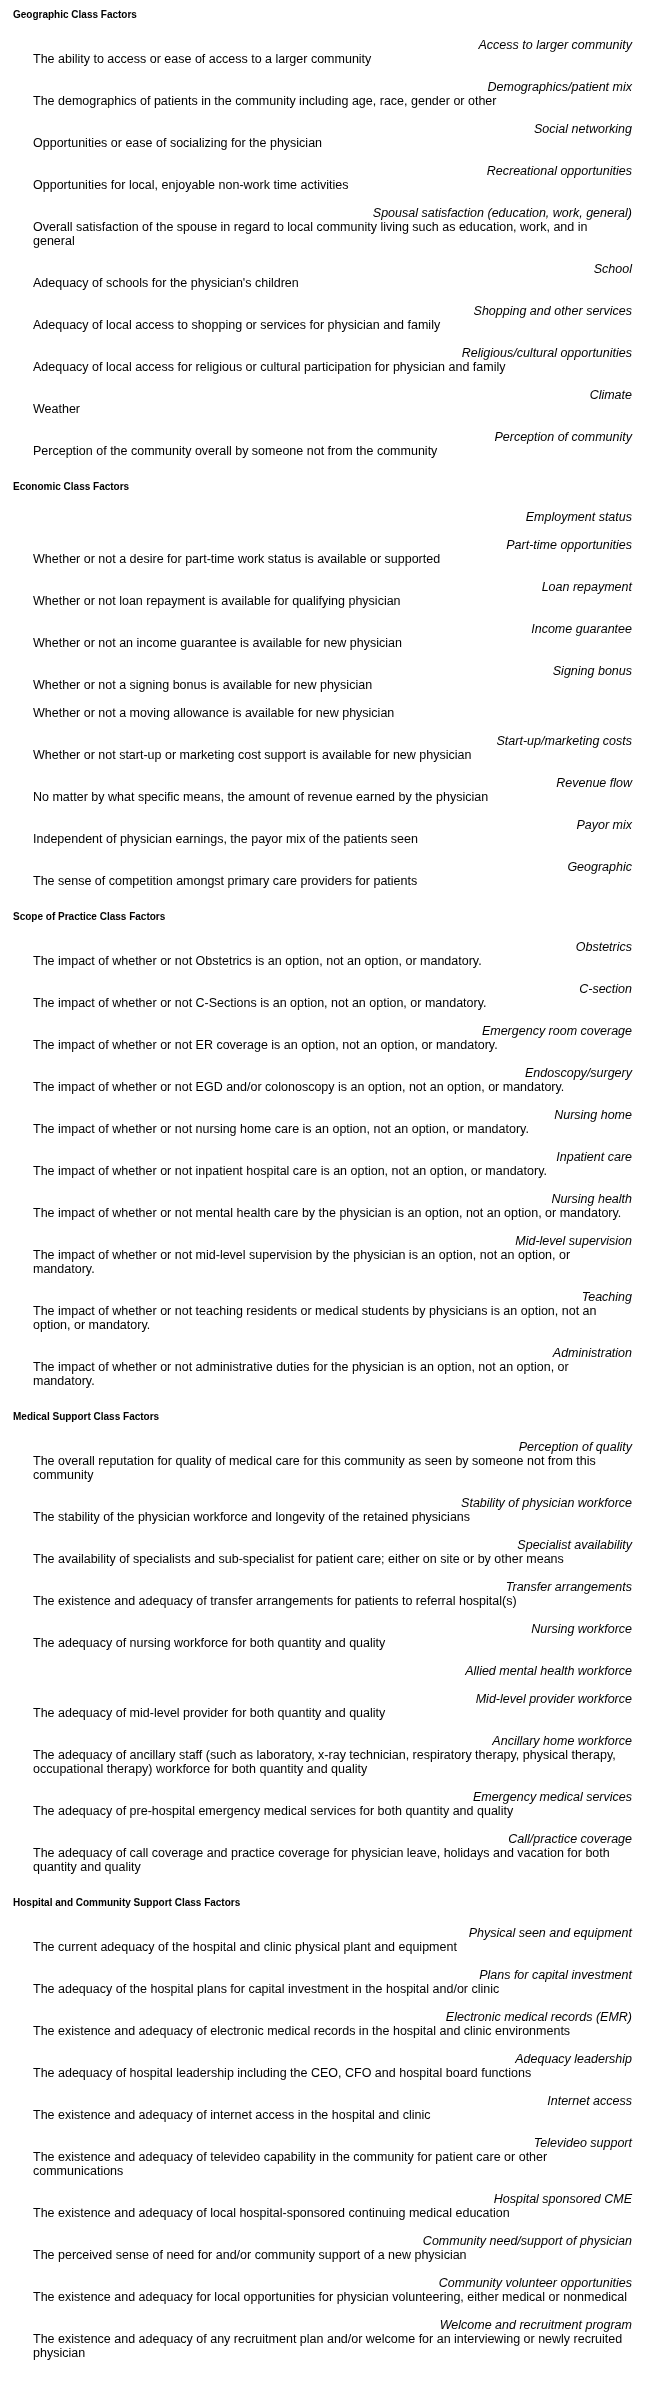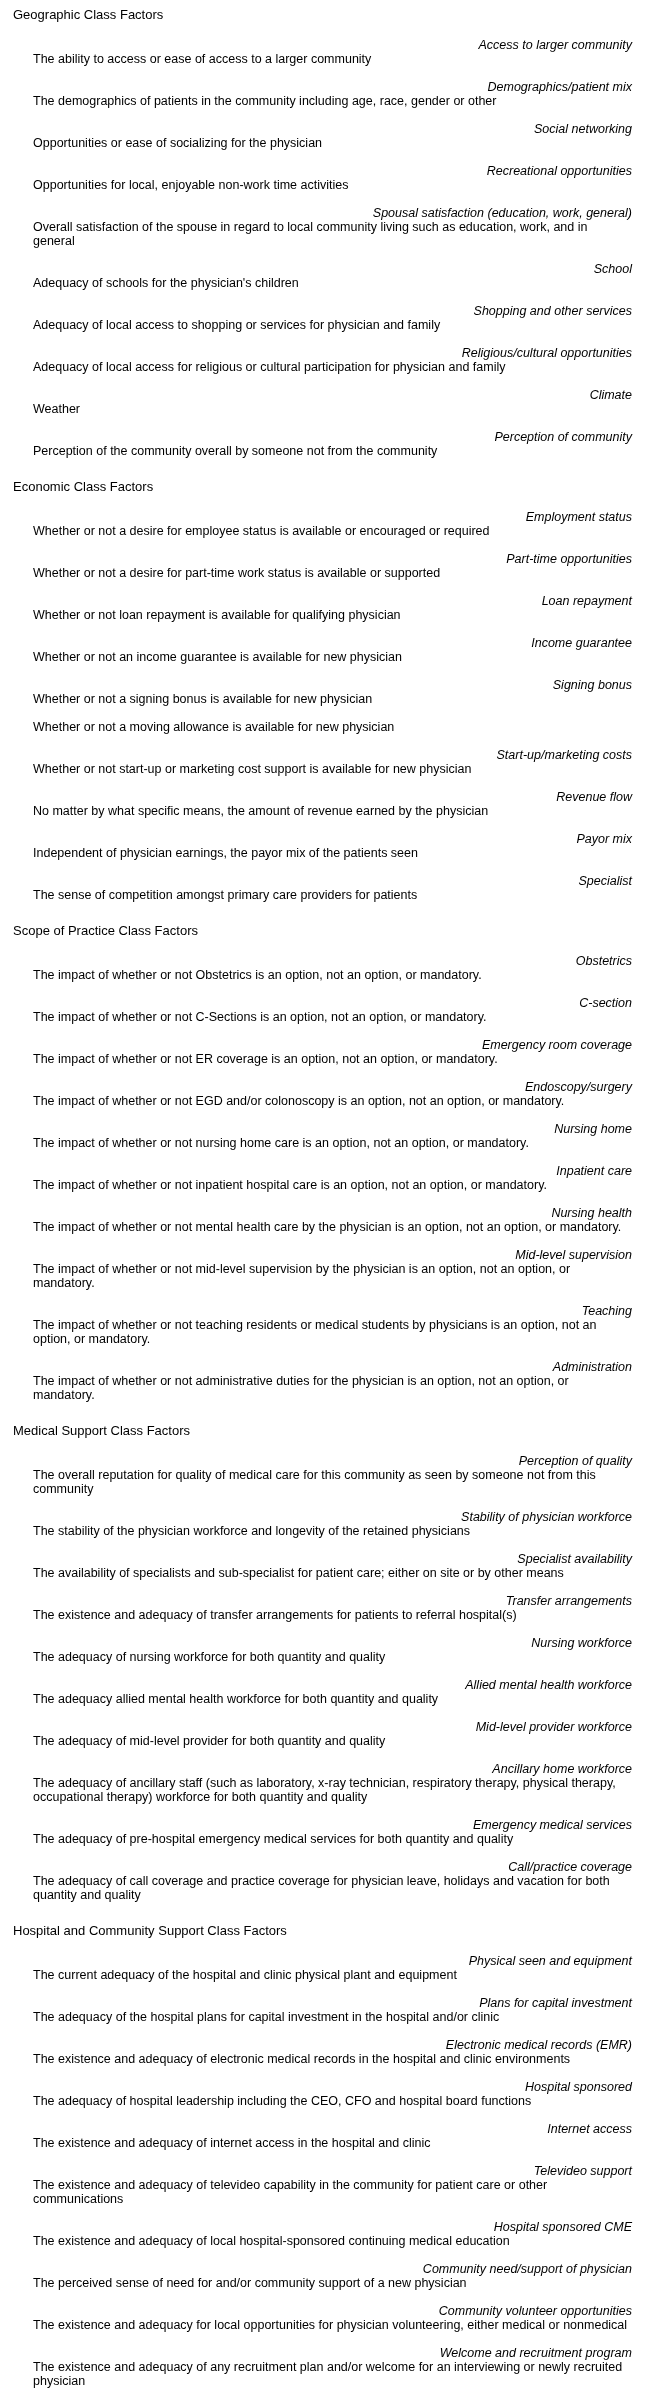--- a/index.html
+++ b/index.html
@@ -11,22 +11,22 @@
     width: 658px;
     color: #000000;
     font-family: "Liberation Sans", sans-serif;
     font-size: 12.5px;
     line-height: 14px;
   }
   #doc {
     padding: 8px 26px 20px 13px;
   }
   .section-title {
-    font-size: 13px;
-    font-weight: normal;
+    font-size: 10px;
+    font-weight: bold;
     margin: 22px 0 16px 0;
   }
   .section:first-child .section-title {
     margin-top: 0;
   }
   .factor {
     margin: 0 0 14px 0;
   }
   .term {
     font-style: italic;
@@ -93,21 +93,20 @@
     <div class="definition">Perception of the community overall by someone not from the community</div>
   </div>
 </div>
   </section>
 
   <section class="section">
     <h2 class="section-title">Economic Class Factors</h2>
     <div class="factors">
   <div class="factor">
     <div class="term">Employment status</div>
-    <div class="definition">Whether or not a desire for employee status is available or encouraged or required</div>
   </div>
 
   <div class="factor">
     <div class="term">Part-time opportunities</div>
     <div class="definition">Whether or not a desire for part-time work status is available or supported</div>
   </div>
 
   <div class="factor">
     <div class="term">Loan repayment</div>
     <div class="definition">Whether or not loan repayment is available for qualifying physician</div>
@@ -136,21 +135,21 @@
     <div class="term">Revenue flow</div>
     <div class="definition">No matter by what specific means, the amount of revenue earned by the physician</div>
   </div>
 
   <div class="factor">
     <div class="term">Payor mix</div>
     <div class="definition">Independent of physician earnings, the payor mix of the patients seen</div>
   </div>
 
   <div class="factor">
-    <div class="term">Specialist</div>
+    <div class="term">Geographic</div>
     <div class="definition">The sense of competition amongst primary care providers for patients</div>
   </div>
 </div>
   </section>
 
   <section class="section">
     <h2 class="section-title">Scope of Practice Class Factors</h2>
     <div class="factors">
   <div class="factor">
     <div class="term">Obstetrics</div>
@@ -227,21 +226,20 @@
     <div class="definition">The existence and adequacy of transfer arrangements for patients to referral hospital(s)</div>
   </div>
 
   <div class="factor">
     <div class="term">Nursing workforce</div>
     <div class="definition">The adequacy of nursing workforce for both quantity and quality</div>
   </div>
 
   <div class="factor">
     <div class="term">Allied mental health workforce</div>
-    <div class="definition">The adequacy allied mental health workforce for both quantity and quality</div>
   </div>
 
   <div class="factor">
     <div class="term">Mid-level provider workforce</div>
     <div class="definition">The adequacy of mid-level provider for both quantity and quality</div>
   </div>
 
   <div class="factor">
     <div class="term">Ancillary home workforce</div>
     <div class="definition">The adequacy of ancillary staff (such as laboratory, x-ray technician, respiratory therapy, physical therapy, occupational therapy) workforce for both quantity and quality</div>
@@ -271,21 +269,21 @@
     <div class="term">Plans for capital investment</div>
     <div class="definition">The adequacy of the hospital plans for capital investment in the hospital and/or clinic</div>
   </div>
 
   <div class="factor">
     <div class="term">Electronic medical records (EMR)</div>
     <div class="definition">The existence and adequacy of electronic medical records in the hospital and clinic environments</div>
   </div>
 
   <div class="factor">
-    <div class="term">Hospital sponsored</div>
+    <div class="term">Adequacy leadership</div>
     <div class="definition">The adequacy of hospital leadership including the CEO, CFO and hospital board functions</div>
   </div>
 
   <div class="factor">
     <div class="term">Internet access</div>
     <div class="definition">The existence and adequacy of internet access in the hospital and clinic</div>
   </div>
 
   <div class="factor">
     <div class="term">Televideo support</div>

